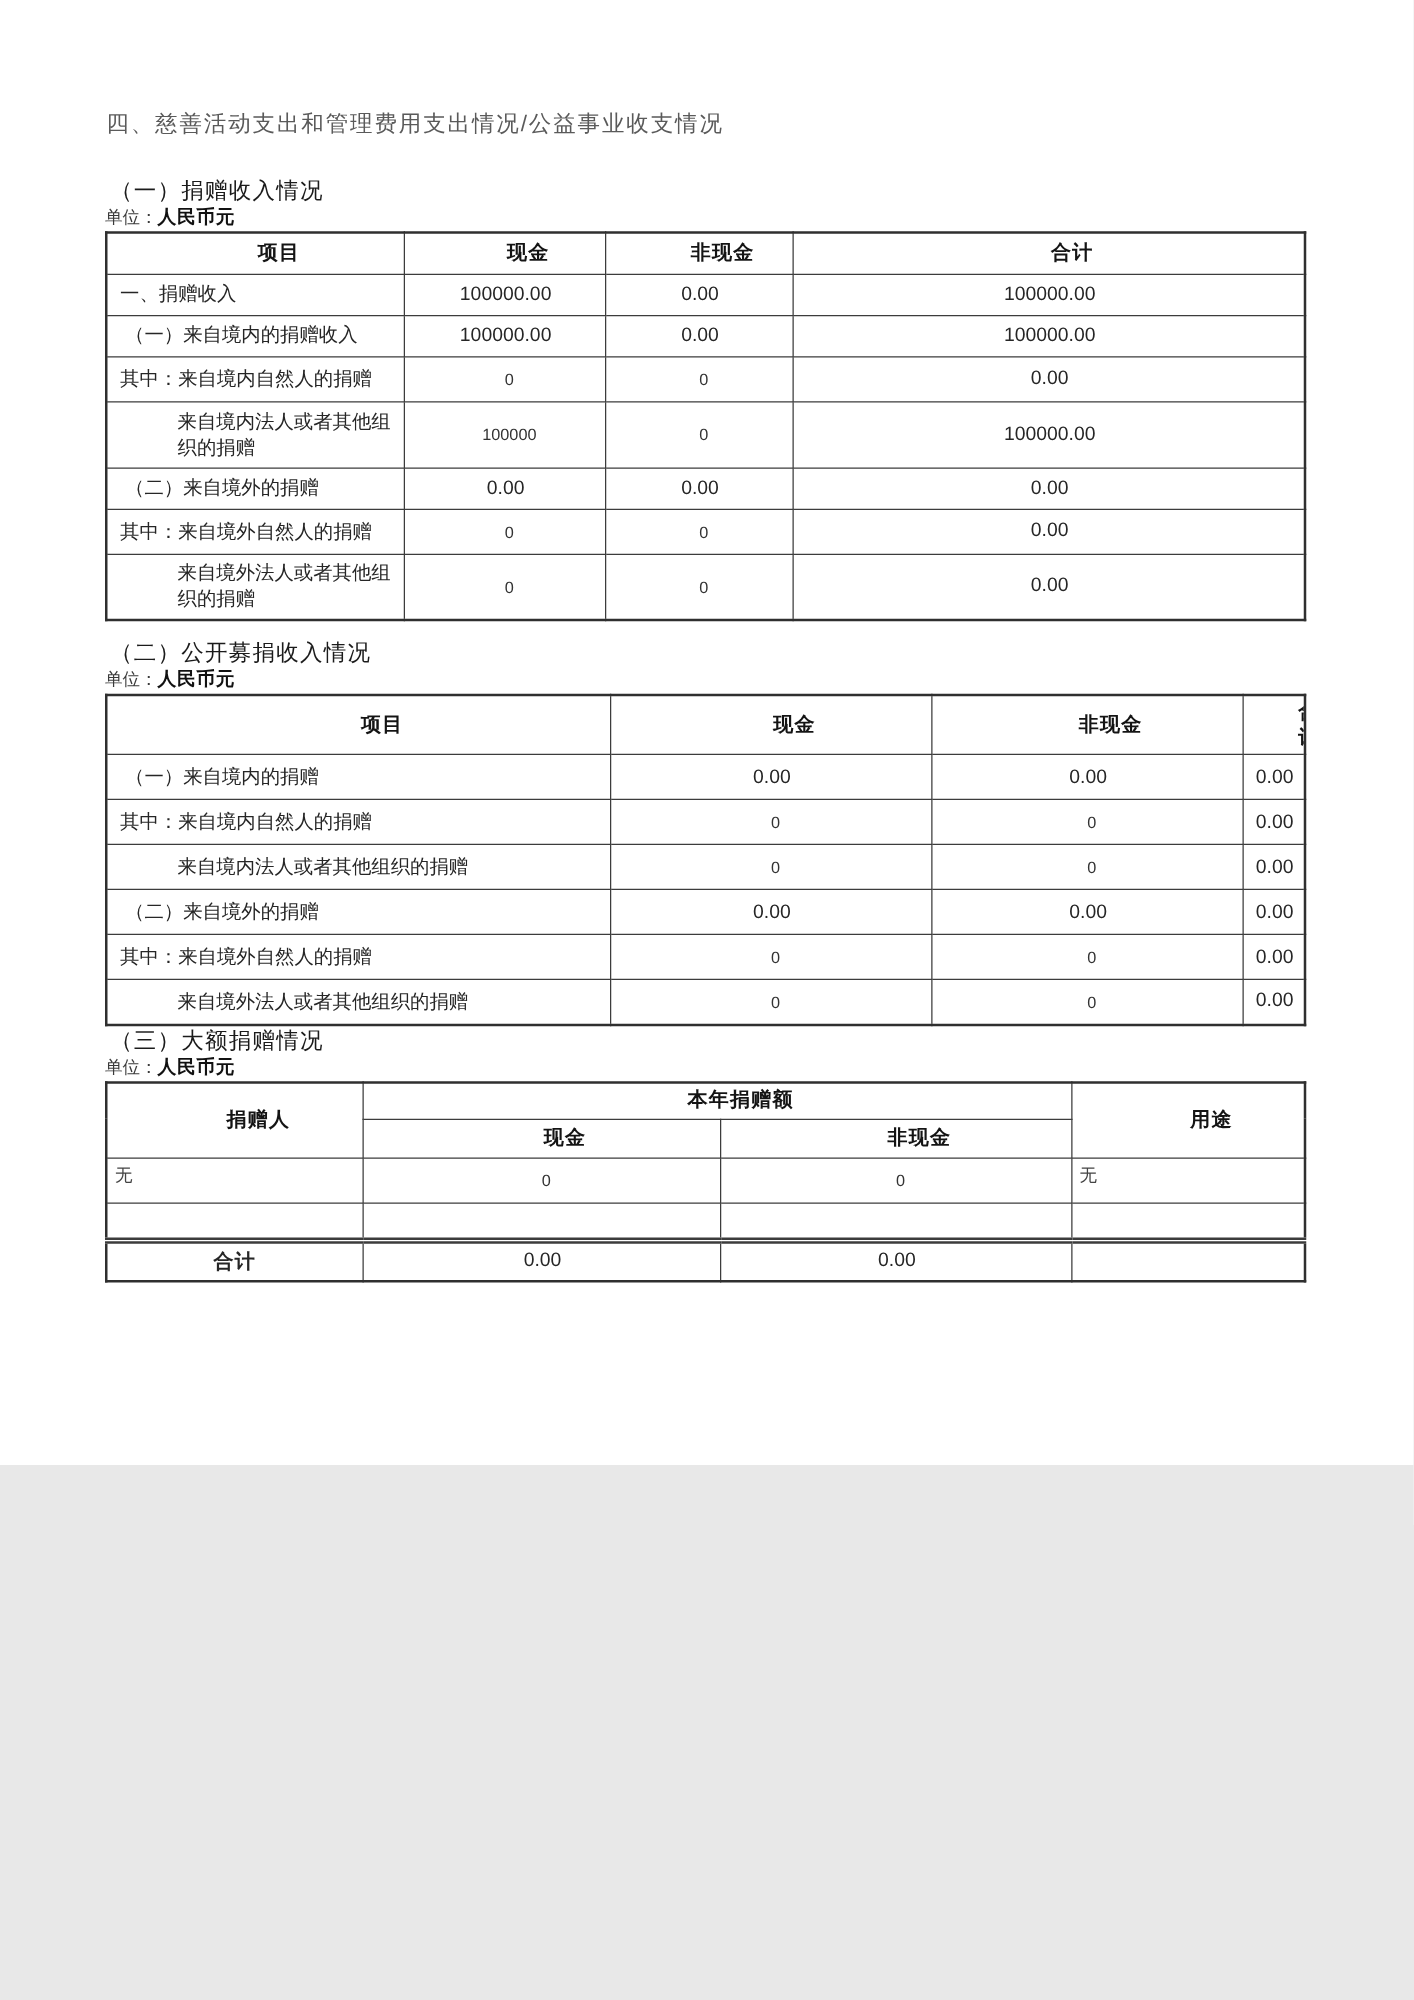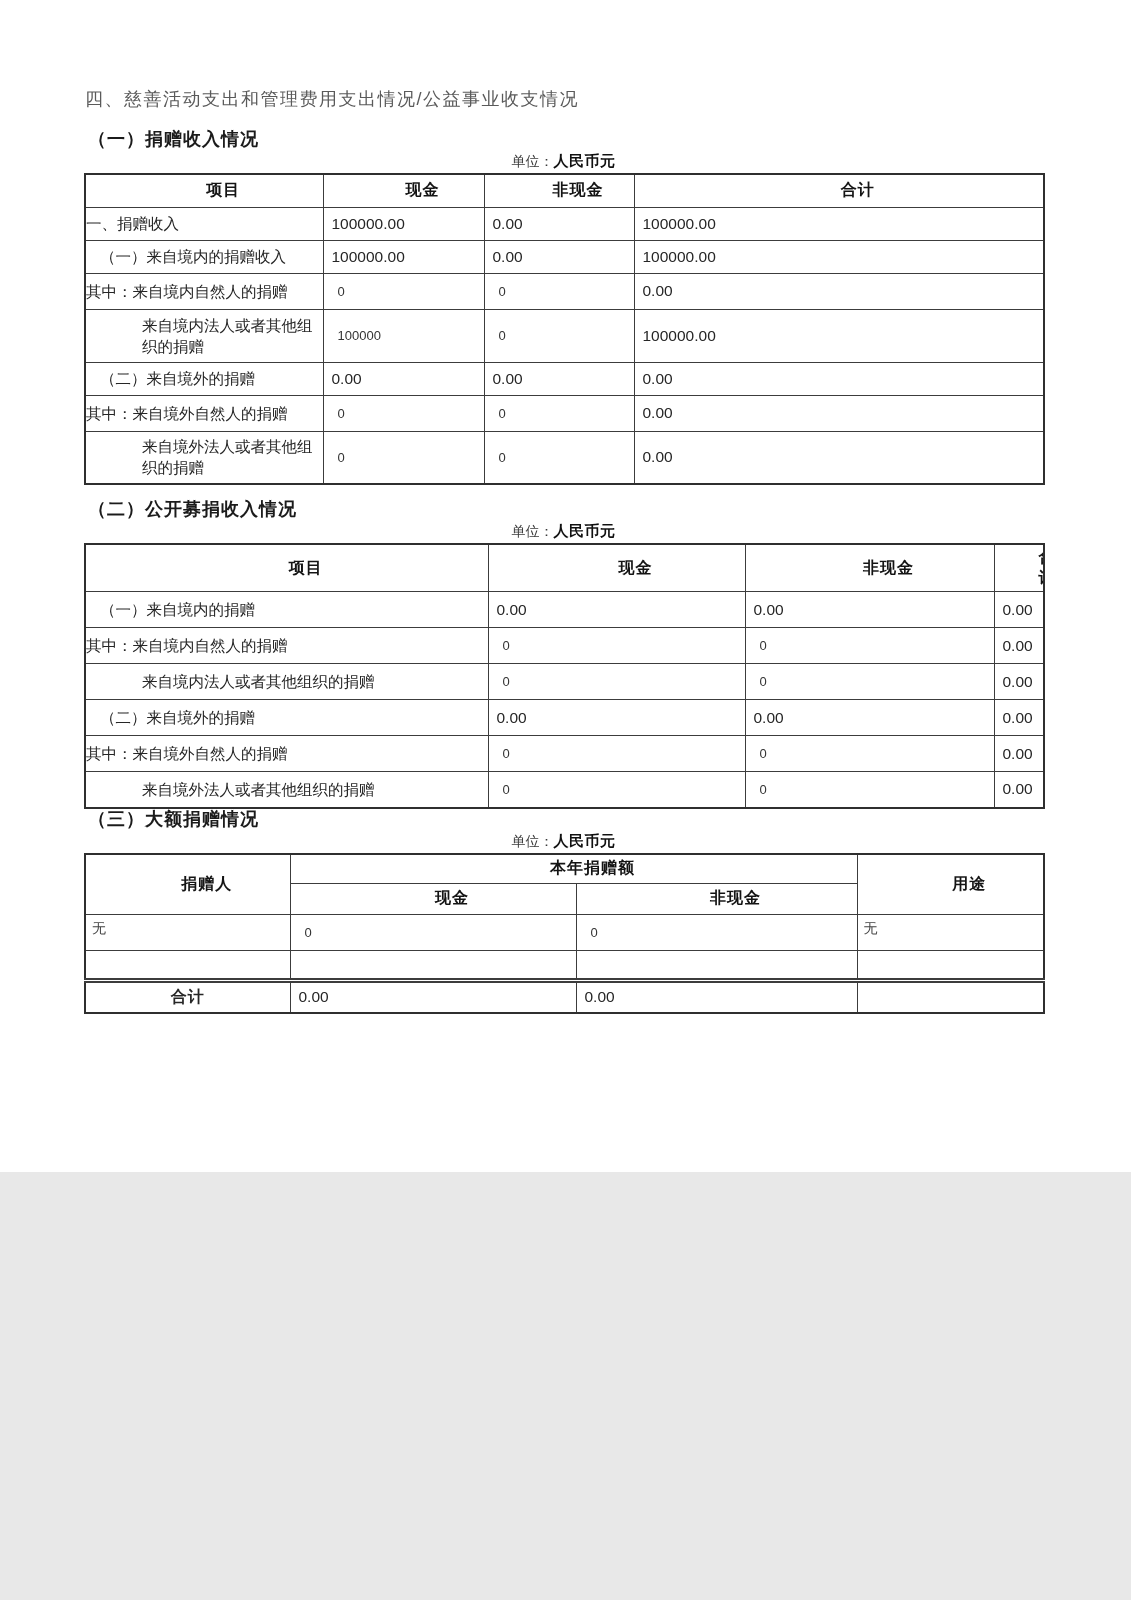--- a/index.html
+++ b/index.html
@@ -14,48 +14,48 @@
   }
   .doc-header{
     position:absolute;left:85px;top:87px;
     font-size:18px;color:#5a5a5a;letter-spacing:1.5px;
   }
   .section{position:absolute;left:84px;width:959px;}
   #section-1{top:127px;}
   #section-2{top:497px;}
   #section-3{top:807px;}
   .sec-title{
-    font-size:18px;font-weight:bold;color:#1b1b1b;
-    margin:0 0 1px 4px;letter-spacing:1px;
+    font-size:18px;font-weight:normal;color:#1b1b1b;
+    margin:13px 0 1px 4px;letter-spacing:1px;
   }
   .unit-line{
-    text-align:center;font-size:14px;color:#3a3a3a;
+    text-align:left;font-size:14px;color:#3a3a3a;
     margin:0 0 3px 0;line-height:17px;
   }
   .unit-line .unit-value{font-weight:bold;color:#111;font-size:15px;letter-spacing:0.5px;}
   table{
     width:959px;border-collapse:collapse;table-layout:fixed;
     background:#fff;
   }
   table{border:2px solid #2f2f2f;}
   th,td{
     border:1px solid #3c3c3c;
     padding:2px 6px;
     overflow:hidden;
   }
   th{
     font-size:16px;font-weight:bold;text-align:center;
     color:#141414;letter-spacing:1px;padding-left:44px;
   }
   td{font-size:15.5px;color:#262626;}
   td.label{text-align:left;line-height:21px;}
-  td.val{text-align:left;padding-left:8px;}
+  td.val{text-align:center;padding-left:8px;}
   td.val-sm{font-size:13px;padding-left:14px;color:#333;}
   
-  .ind0{padding-left:0;margin-left:36px;}
+  .ind0{padding-left:10px;margin-left:36px;}
   .ind1{padding-left:14px;margin-top:36px;}
   .ind2{padding-left:56px;}
   
   #table-1 tr.hrow{height:33px;}
   #table-1 tr.r-a{height:33px;}
   #table-1 tr.r-b{height:36px;}
   #table-1 tr.r-2line{height:53px;}
   
   #table-2 tr.hrow{height:37px;}
   #table-2 tr{height:36px;}

